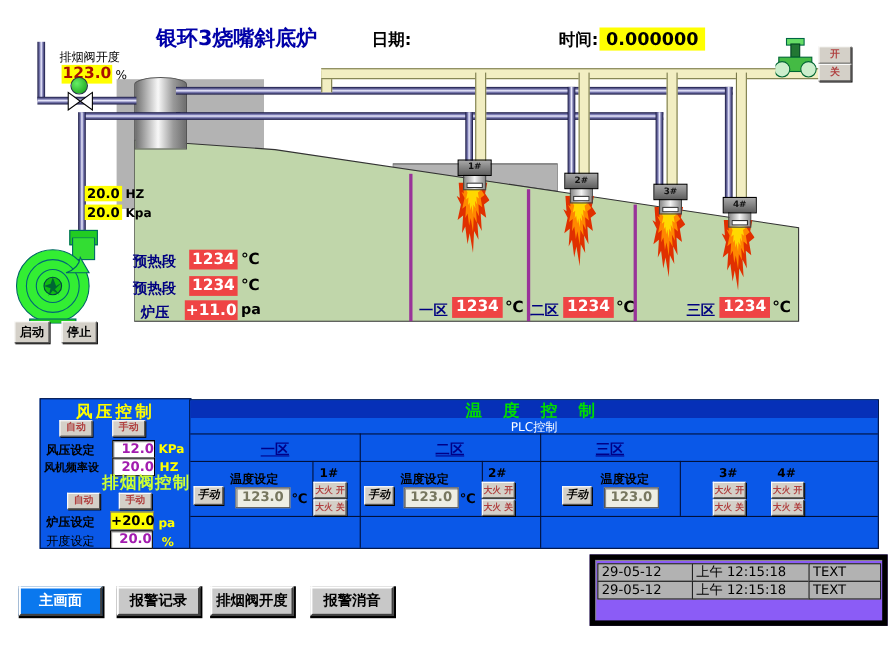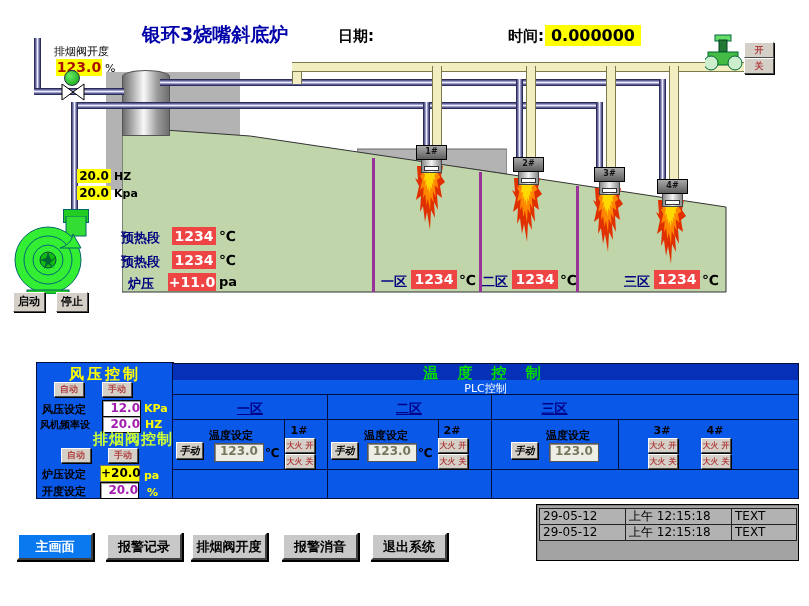--- a/index.html
+++ b/index.html
@@ -196,21 +196,21 @@
     <div class="abs" style="left:107px;top:39px;font-size:11px;font-weight:bold;color:#ffff00;">KPa</div>
     <div class="abs" style="left:3px;top:55px;font-size:10px;font-weight:bold;color:#000;">风机频率设</div>
     <div class="abs inbox" style="left:65px;top:53px;width:37px;height:15px;">20.0</div>
     <div class="abs" style="left:108px;top:55px;font-size:11px;font-weight:bold;color:#ffff00;">HZ</div>
     <div class="abs" style="left:0;top:67px;width:136px;text-align:right;color:#ccff33;font-weight:bold;font-size:15px;letter-spacing:1px;">排烟阀控制</div>
     <div class="abs btn3d rtx" style="left:24px;top:85px;width:28px;height:13px;font-size:9px;line-height:13px;">自动</div>
     <div class="abs btn3d rtx" style="left:71px;top:85px;width:28px;height:13px;font-size:9px;line-height:13px;">手动</div>
     <div class="abs" style="left:5px;top:104px;font-size:11px;font-weight:bold;color:#000;">炉压设定</div>
     <div class="abs yv" style="left:63px;top:102px;width:38px;height:15px;font-size:12px;line-height:15px;border:1px solid #777;">+20.0</div>
     <div class="abs" style="left:107px;top:106px;font-size:11px;font-weight:bold;color:#ffff00;">pa</div>
-    <div class="abs" style="left:5px;top:121px;font-size:11px;font-weight:bold;color:#000;">开度设定</div>
+    <div class="abs" style="left:5px;top:121px;font-size:11px;font-weight:normal;color:#000;">开度设定</div>
     <div class="abs inbox" style="left:63px;top:119px;width:37px;height:15px;">20.0</div>
     <div class="abs" style="left:110px;top:123px;font-size:11px;font-weight:bold;color:#ffff00;">%</div>
   </div>
 
   <div class="abs panel" style="left:172px;top:363px;width:625px;height:134px;">
     <div class="abs" style="left:0;top:0;width:625px;height:16px;background:#0630b8;"></div>
     <div class="abs" style="left:0;top:17px;width:625px;text-align:center;color:#ffffff;font-size:11px;">PLC控制</div>
     <div class="abs" style="left:0;top:0;width:625px;text-align:center;color:#00dd00;font-weight:bold;font-size:15px;letter-spacing:7px;">温 度 控 制</div>
 
     <div class="abs pline" style="left:0;top:30px;width:625px;height:1px;"></div>
@@ -250,23 +250,22 @@
     <div class="abs btn3d rtx" style="left:475px;top:90px;width:28px;height:13px;font-size:8px;line-height:13px;">大火 关</div>
     <div class="abs" style="left:528px;top:60px;width:28px;text-align:center;font-size:11px;font-weight:bold;color:#000;">4#</div>
     <div class="abs btn3d rtx" style="left:528px;top:74px;width:28px;height:13px;font-size:8px;line-height:13px;">大火 开</div>
     <div class="abs btn3d rtx" style="left:528px;top:90px;width:28px;height:13px;font-size:8px;line-height:13px;">大火 关</div>
   </div>
 
   <div class="abs navbtn" style="left:106px;top:533px;width:72px;height:23px;background:#c8c8c8;color:#000;">报警记录</div>
   <div class="abs navbtn" style="left:17px;top:533px;width:72px;height:23px;background:#0a78ee;color:#fff;">主画面</div>
   <div class="abs navbtn" style="left:191px;top:533px;width:72px;height:23px;background:#c8c8c8;color:#000;">排烟阀开度</div>
   <div class="abs navbtn" style="left:282px;top:533px;width:72px;height:23px;background:#c8c8c8;color:#000;">报警消音</div>
-  <div class="abs navbtn" style="left:371px;top:533px;width:72px;height:23px;background:#c8c8c8;color:#000;">退出系统</div>
-
-  <div class="abs" style="left:536px;top:504px;width:261px;height:55px;background:#a3a3a3;border:1px solid #000000;box-shadow:inset 1px 1px 0 #888;">
+
+  <div class="abs" style="left:536px;top:504px;width:261px;height:55px;background:#8b5cf6;border:5px solid #000000;box-shadow:inset 1px 1px 0 #888;">
     <div class="abs logcell" style="left:2px;top:3px;width:85px;height:15px;">29-05-12</div>
     <div class="abs logcell" style="left:88px;top:3px;width:105px;height:15px;">上午 12:15:18</div>
     <div class="abs logcell" style="left:194px;top:3px;width:61px;height:15px;">TEXT</div>
     <div class="abs logcell" style="left:2px;top:19px;width:85px;height:15px;">29-05-12</div>
     <div class="abs logcell" style="left:88px;top:19px;width:105px;height:15px;">上午 12:15:18</div>
     <div class="abs logcell" style="left:194px;top:19px;width:61px;height:15px;">TEXT</div>
   </div>
 
 </div>
 

